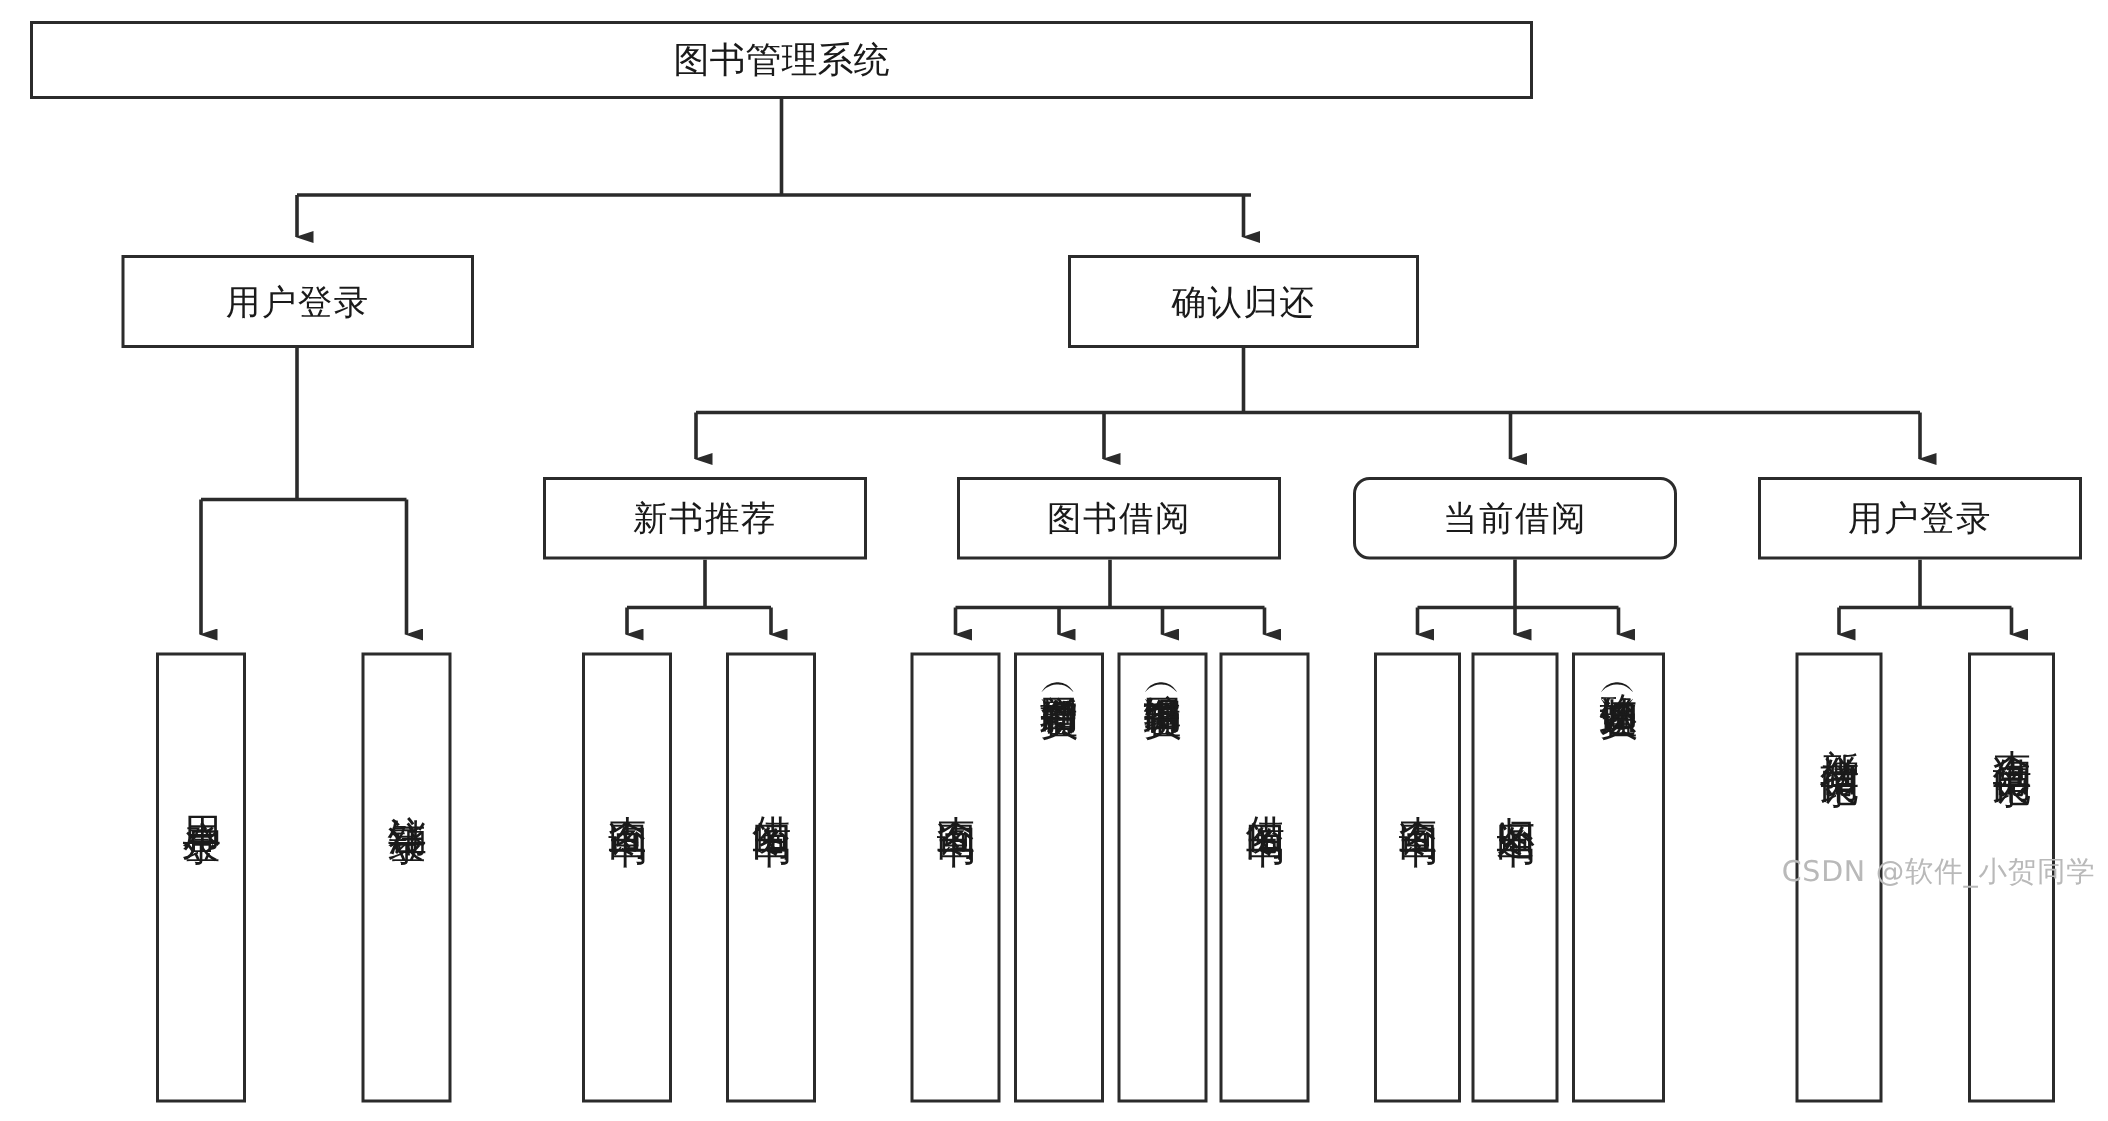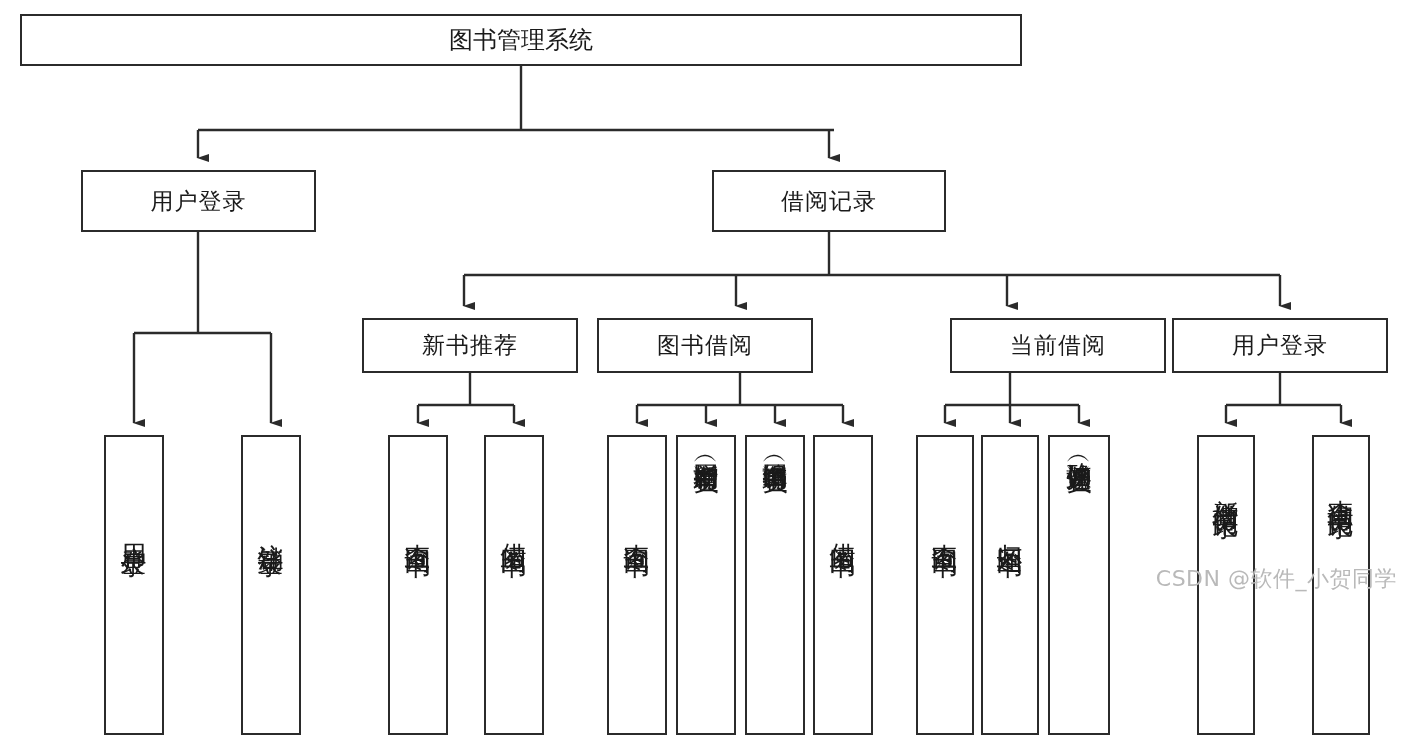--- a/index.html
+++ b/index.html
@@ -35,21 +35,21 @@
     line-height:1.08;
     letter-spacing:3px;
     white-space:nowrap;
   }
   .node.v.tall .vtext{ font-size:25px; letter-spacing:1px; }
 
   .watermark{
     position:absolute;
     right:8px;
     bottom:6px;
-    font-size:22px;
+    font-size:19px;
     color:#b9b9b9;
     white-space:nowrap;
     letter-spacing:0.5px;
   }
 </style>
 </head>
 <body>
 
 <div id="canvas">
 
@@ -104,30 +104,30 @@
   </svg>
 
   <div class="node root" style="left:20px;top:14px;width:1002px;height:52px;">
     <span>图书管理系统</span>
   </div>
 
   <div class="node h" style="left:81px;top:170px;width:235px;height:62px;">
     <span>用户登录</span>
   </div>
   <div class="node h" style="left:712px;top:170px;width:234px;height:62px;">
-    <span>借阅记录</span>
+    <span>确认归还</span>
   </div>
 
   <div class="node h" style="left:362px;top:318px;width:216px;height:55px;align-items:center;">
     <span>新书推荐</span>
   </div>
-  <div class="node h" style="left:597px;top:318px;width:216px;height:55px;">
+  <div class="node h" style="left:638px;top:318px;width:216px;height:55px;">
     <span>图书借阅</span>
   </div>
-  <div class="node h" style="left:950px;top:318px;width:216px;height:55px;">
+  <div class="node h" style="left:902px;top:318px;width:216px;height:55px;border-radius:11px;">
     <span>当前借阅</span>
   </div>
   <div class="node h" style="left:1172px;top:318px;width:216px;height:55px;">
     <span>用户登录</span>
   </div>
 
   <div class="node v" style="left:104px;top:435px;width:60px;height:300px;padding-top:86px;">
     <span class="vtext">用户登录</span>
   </div>
   <div class="node v" style="left:241px;top:435px;width:60px;height:300px;padding-top:86px;">

